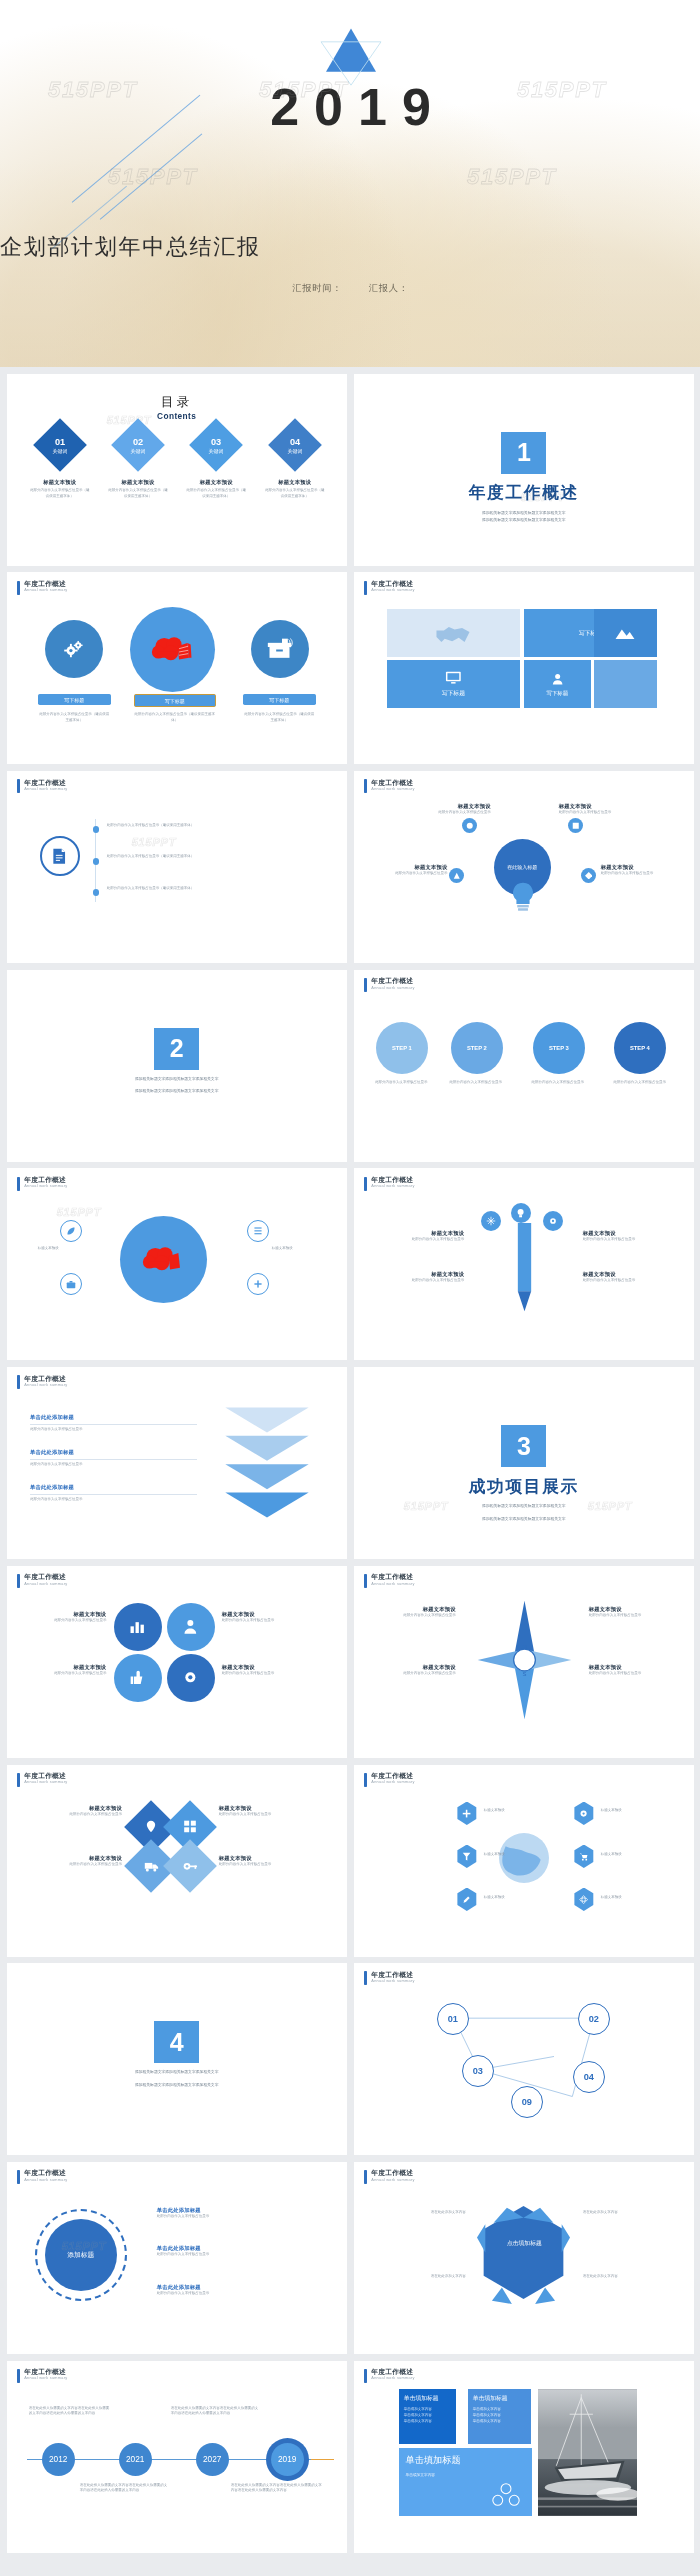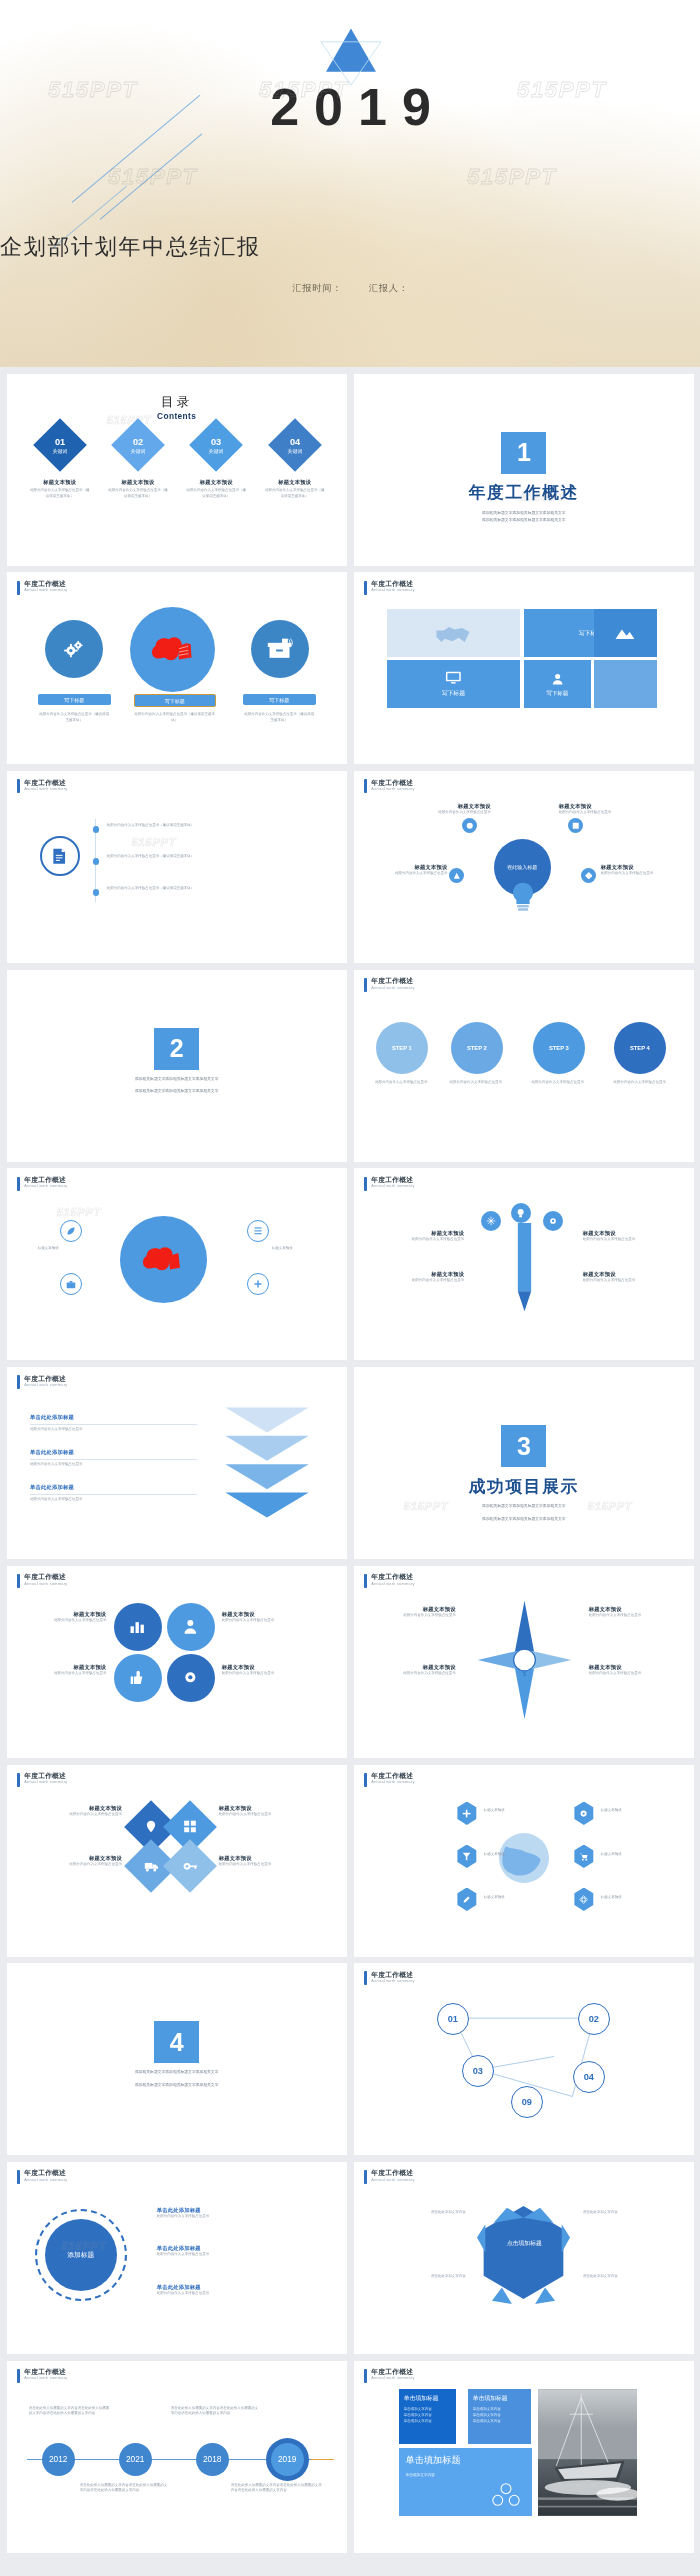--- a/index.html
+++ b/index.html
@@ -832,21 +832,21 @@
     <div style="position:absolute;left:20px;top:98px;width:284px;height:1.3px;background:#5b9ad6;"></div>
     <div style="position:absolute;left:304px;top:98px;width:23.4px;height:1.3px;background:#e8a33d;"></div>
 
     <div class="circle" style="position:absolute;left:35px;top:82px;width:33px;height:33px;background:#3f86cf;color:#fff;font-size:8.3px;">
         <span>2012</span>
       </div>
     <div class="circle" style="position:absolute;left:112px;top:82px;width:33px;height:33px;background:#3f86cf;color:#fff;font-size:8.3px;">
         <span>2021</span>
       </div>
     <div class="circle" style="position:absolute;left:189px;top:82px;width:33px;height:33px;background:#3f86cf;color:#fff;font-size:8.3px;">
-        <span>2018</span>
+        <span>2027</span>
       </div>
     <div class="circle" style="position:absolute;left:259px;top:77px;width:43px;height:43px;background:#2f6fbf;">
       <div class="circle" style="width:33px;height:33px;background:#4d9ae0;color:#fff;font-size:8.3px;">
         <span>2019</span>
         </div>
     </div>
     <div class="t-body" style="position:absolute;left:22px;top:45px;width:83px;">请在此处插入你需要的文字内容请在此处插入你需要的文字内容请在此处插入你需要的文字内容</div>
     <div class="t-body" style="position:absolute;left:73px;top:122px;width:88px;">请在此处插入你需要的文字内容请在此处插入你需要的文字内容请在此处插入你需要的文字内容</div>
     <div class="t-body" style="position:absolute;left:164px;top:45px;width:88px;">请在此处插入你需要的文字内容请在此处插入你需要的文字内容请在此处插入你需要的文字内容</div>
     <div class="t-body" style="position:absolute;left:224px;top:122px;width:92px;">请在此处插入你需要的文字内容请在此处插入你需要的文字内容请在此处插入你需要的文字内容</div>

